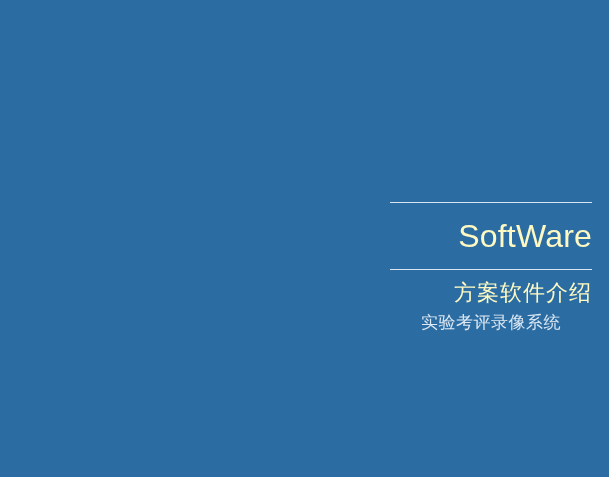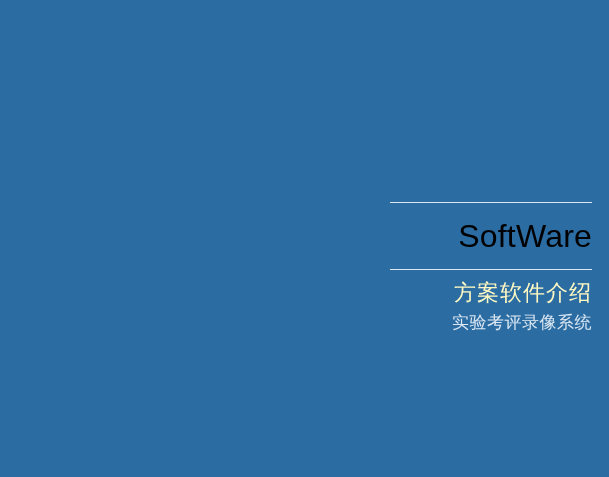--- a/index.html
+++ b/index.html
@@ -39,21 +39,21 @@
     display: block;
   }
 
   #rule-top {
     margin-bottom: 10px;
   }
 
   #main-title {
     font-size: 32px;
     font-weight: 400;
-    color: #000000;
+    color: #fef9c3;
     line-height: 46px;
     letter-spacing: 0.2px;
     white-space: nowrap;
     margin: 0 0 10px 0;
     padding: 0;
   }
 
   #rule-bottom {
     margin-bottom: 7px;
   }
@@ -71,20 +71,21 @@
 
   #caption-cn {
     font-size: 17px;
     font-weight: 400;
     color: #dce8f3;
     line-height: 28px;
     letter-spacing: 0.5px;
     white-space: nowrap;
     margin: 0;
     padding: 0;
+    text-align: center;
   }
 </style>
 </head>
 <body>
 
 <div id="slide">
 
   <div id="title-block">
 
     <div class="rule" id="rule-top"></div>

